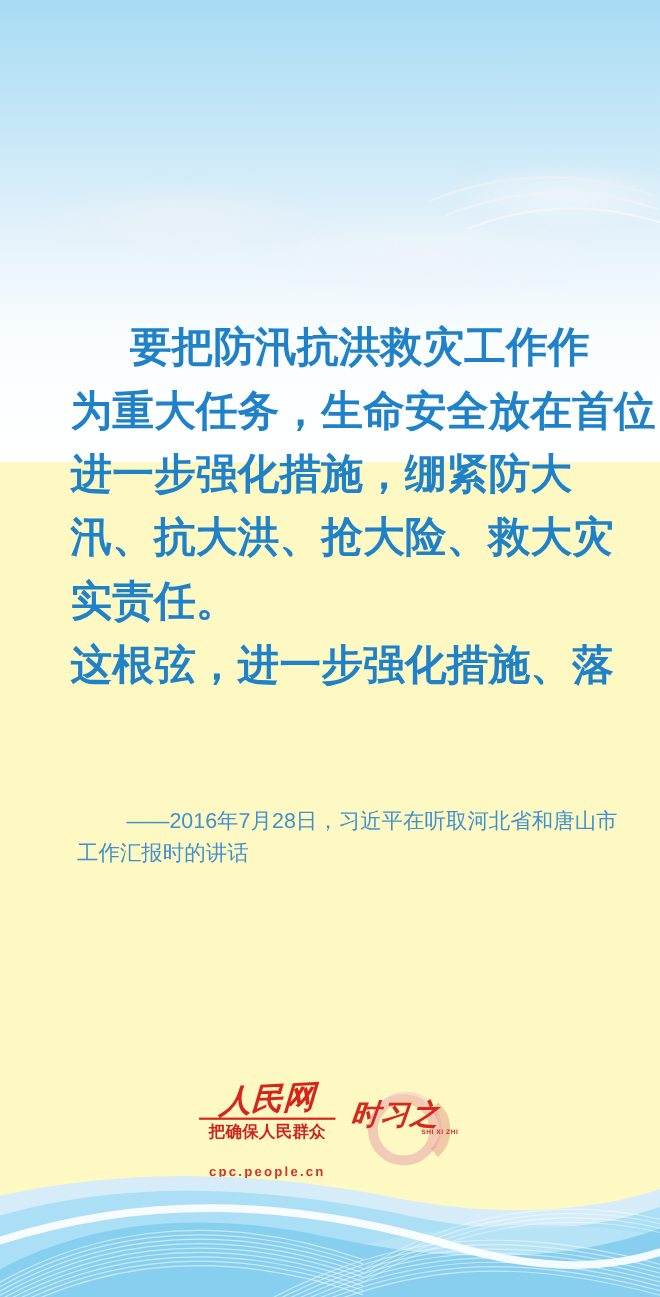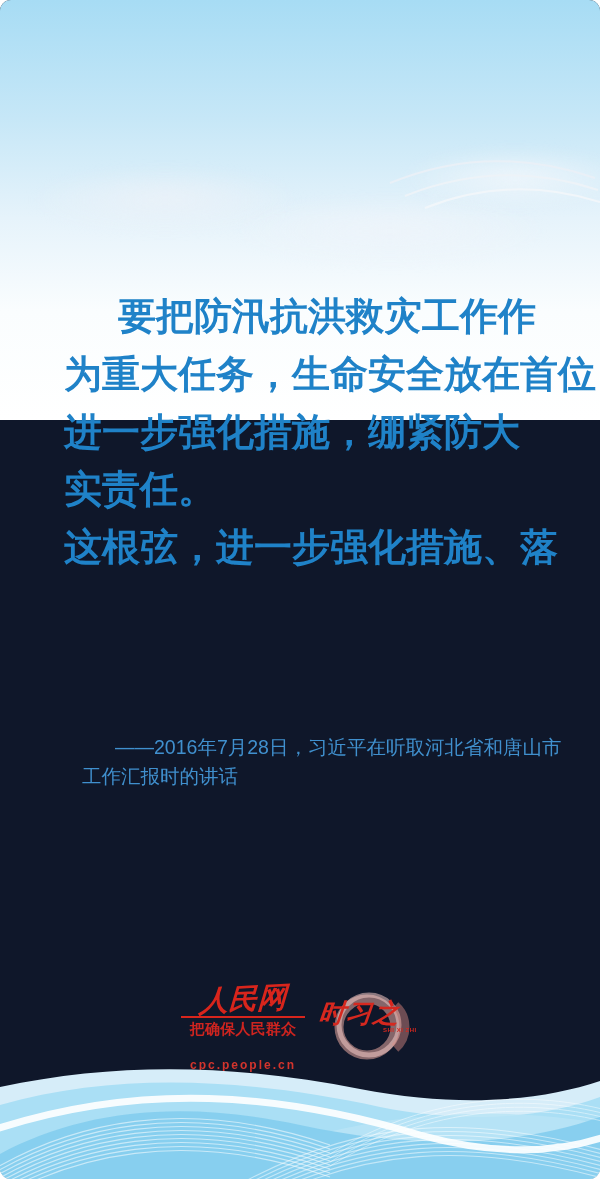--- a/index.html
+++ b/index.html
@@ -1,17 +1,17 @@
 <!DOCTYPE html>
 <html><head>
 <meta charset="utf-8">
 <style>
   html,body{margin:0;padding:0;}
   body{font-family:"Liberation Sans",sans-serif;}
-  .page{position:relative;width:600px;height:1179px;background:#0f172a;overflow:hidden;border-radius:11px;}
+  .page{position:relative;width:600px;height:1179px;background:#fef9c3;overflow:hidden;}
 
   
   .sky{position:absolute;top:0;left:0;width:600px;height:420px;
     background:linear-gradient(180deg,#a7dcf4 0%,#c6e7f7 28%,#e6f3fb 52%,#fafdfe 74%,#ffffff 100%);}
   .cloud{position:absolute;border-radius:50%;filter:blur(7px);}
   .cloud.c1{top:168px;left:30px;width:270px;height:64px;
     background:radial-gradient(ellipse at center,rgba(234,241,248,0.95),rgba(255,255,255,0) 70%);}
   .cloud.c2{top:196px;left:230px;width:320px;height:70px;
     background:radial-gradient(ellipse at center,rgba(238,244,250,0.9),rgba(255,255,255,0) 70%);}
   .cloud.c3{top:148px;left:400px;width:230px;height:60px;
@@ -20,21 +20,21 @@
 
   
   .quote{position:absolute;top:288px;left:64px;width:500px;color:#1f82c8;
     font-weight:700;font-size:38px;line-height:57.8px;}
   .quote-line{white-space:nowrap;}
   .quote-line.first{margin-left:54px;}
 
   
   .attribution{position:absolute;top:733px;left:70px;width:470px;color:#4090ce;
     font-size:19.5px;line-height:28.5px;font-weight:400;}
-  .attr-line{white-space:nowrap;margin-left:12px;}
+  .attr-line{white-space:nowrap;}
   .attr-line.first{margin-left:45px;}
 
   
   .footer{position:absolute;top:984px;left:0;width:600px;display:flex;
     justify-content:center;align-items:flex-start;gap:14px;}
   .pd-logo{width:124px;text-align:center;}
   .pd-script{font-family:"DejaVu Serif",serif;font-style:italic;font-weight:700;
     font-size:29px;line-height:31px;color:#d8251c;transform:rotate(-3deg) skewX(-6deg);}
   .pd-rule{height:2px;background:#d8251c;margin:1px 0 2px 0;}
   .pd-cpc{font-size:15px;font-weight:700;color:#ce241f;white-space:nowrap;letter-spacing:0.2px;}
@@ -61,20 +61,21 @@
   <svg class="ripples" viewBox="0 0 230 110">
     <path d="M20,55 Q120,14 225,50" fill="none" stroke="#e9f0f7" stroke-width="2"></path>
     <path d="M35,68 Q130,30 228,62" fill="none" stroke="#edf3f8" stroke-width="2"></path>
     <path d="M55,80 Q140,46 230,74" fill="none" stroke="#f1f6fa" stroke-width="2"></path>
   </svg>
 
   <div class="quote">
     <div class="quote-line first">要把防汛抗洪救灾工作作</div>
     <div class="quote-line">为重大任务，生命安全放在首位</div>
     <div class="quote-line">进一步强化措施，绷紧防大</div>
+    <div class="quote-line">汛、抗大洪、抢大险、救大灾</div>
     <div class="quote-line">实责任。</div>
     <div class="quote-line">这根弦，进一步强化措施、落</div>
   </div>
 
   <div class="attribution">
     <div class="attr-line first">——2016年7月28日，习近平在听取河北省和唐山市</div>
     <div class="attr-line">工作汇报时的讲话</div>
   </div>
 
   <div class="footer">

